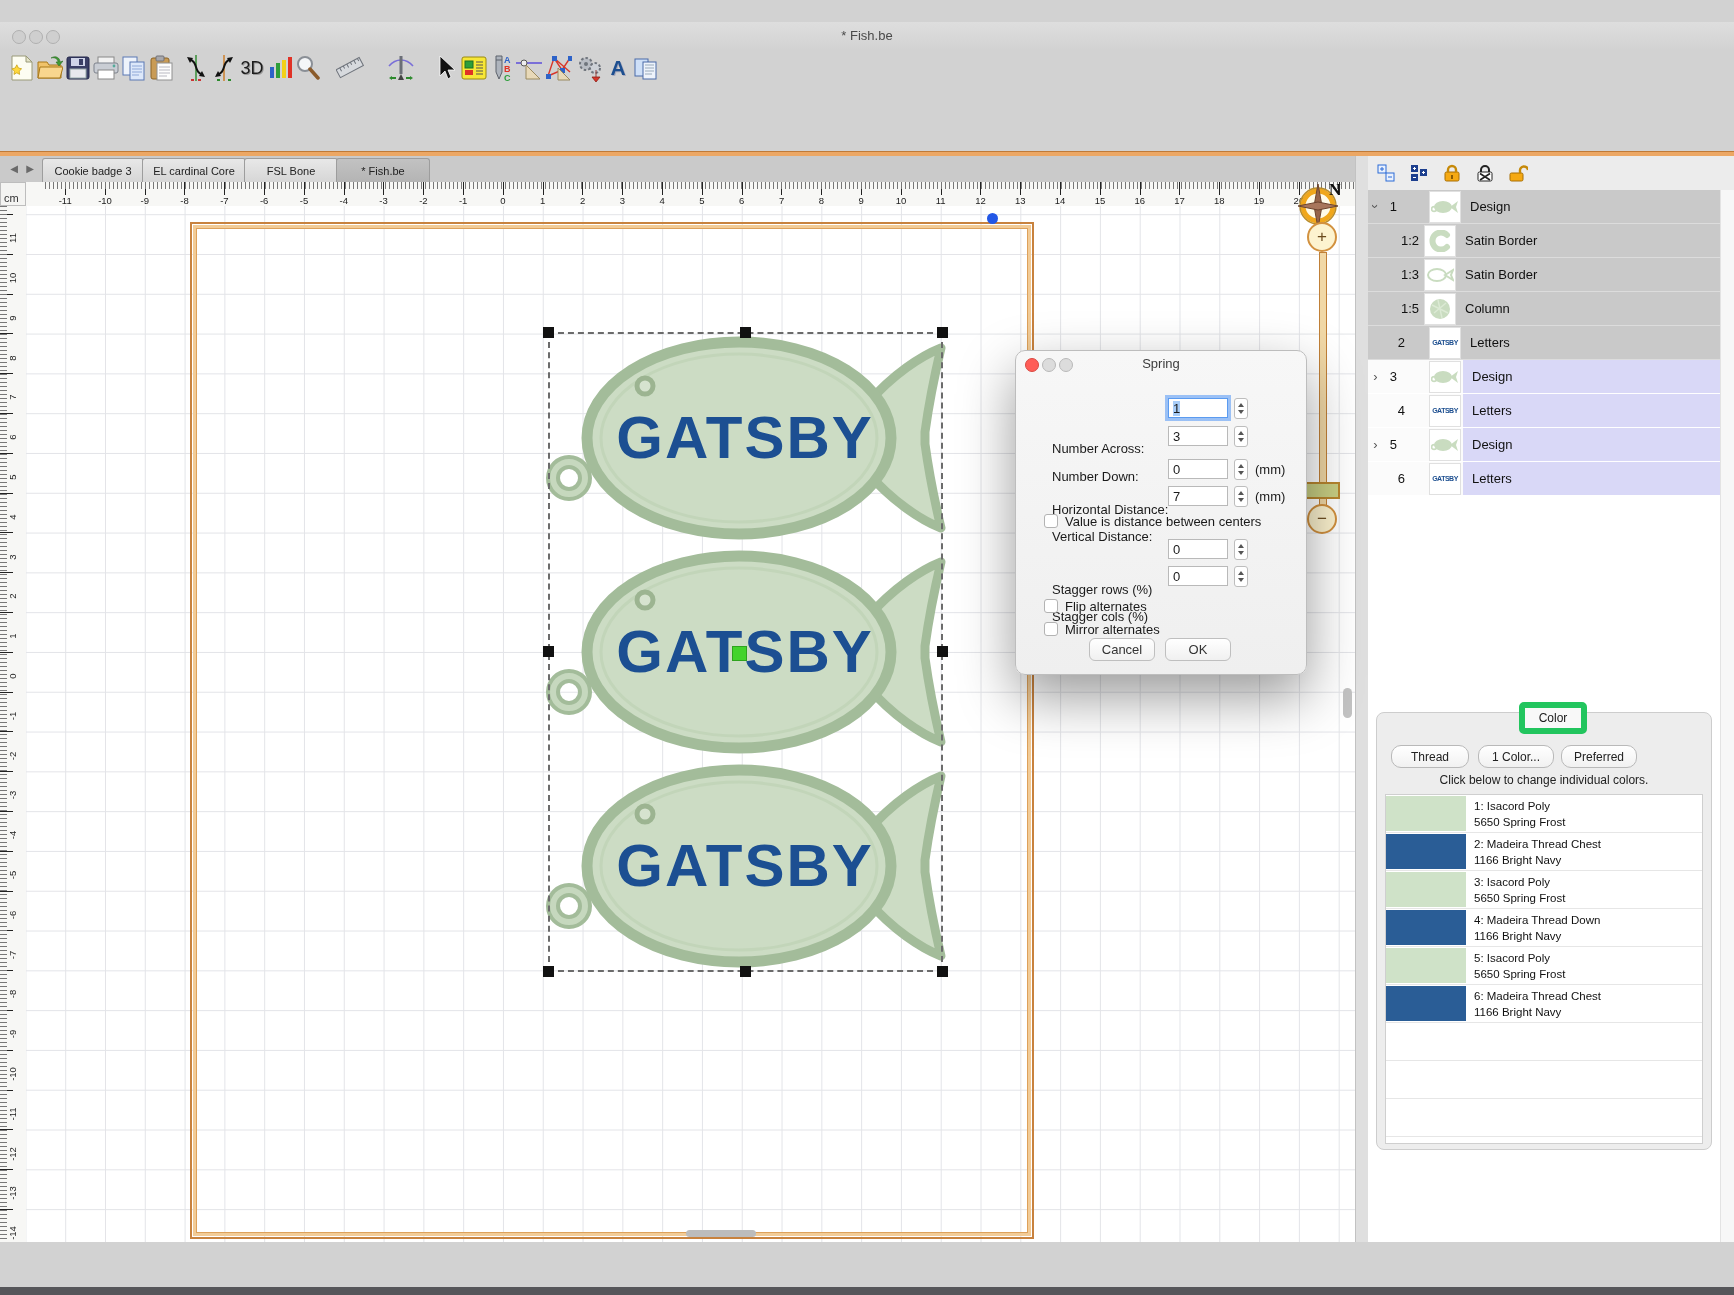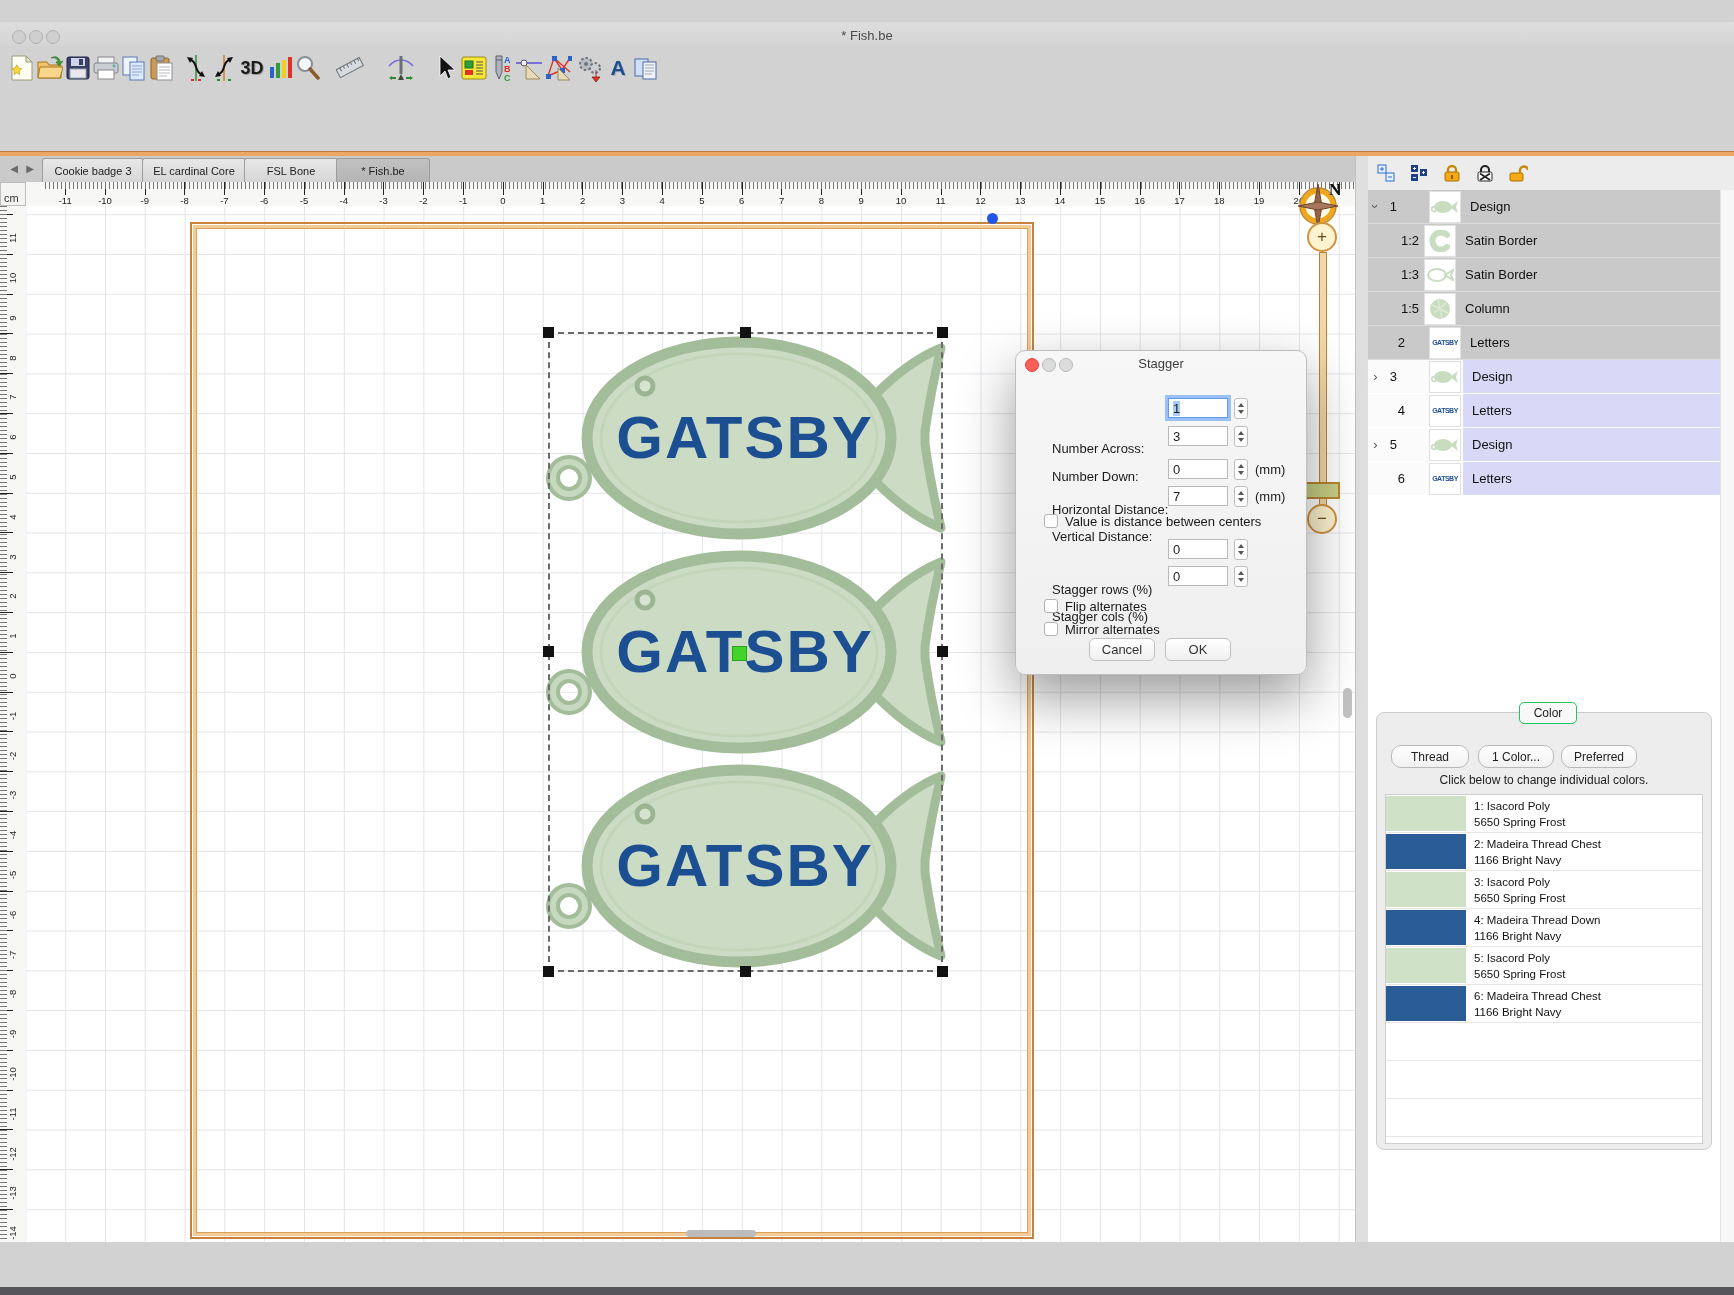--- a/index.html
+++ b/index.html
@@ -104,21 +104,21 @@
   .tnum{width:36px;text-align:right;margin-right:5px;flex:none;color:#111;}
   .tthumb{width:32px;height:32px;background:#fff;border:1px solid #e0e0e0;box-sizing:border-box;flex:none;
           display:flex;align-items:center;justify-content:center;overflow:hidden;}
   .th-gatsby{font-size:7px;font-weight:bold;color:#1d4f90;letter-spacing:-0.5px;}
   .tlabel{margin-left:9px;color:#111;}
   .trow.lav .tlabel{background:#d9d8f7;align-self:stretch;flex:1;display:flex;align-items:center;padding-left:9px;margin-left:2px;}
   .sb-scrollstrip{position:absolute;left:352px;top:34px;width:14px;height:1052px;background:#f7f7f7;border-left:1px solid #e3e3e3;}
 
   
   .colorpanel{position:absolute;left:8px;top:556px;width:336px;height:438px;background:#ededed;border:1px solid #cdcdcd;border-radius:8px;box-sizing:border-box;}
-  .colortab{position:absolute;left:151px;top:546px;width:56px;height:20px;background:#f8f8f8;border:1px solid #22c55e;border-radius:5px;
+  .colortab{position:absolute;left:151px;top:546px;width:56px;height:20px;background:#f8f8f8;border:6px solid #22c55e;border-radius:5px;
             font-size:12px;display:flex;align-items:center;justify-content:center;z-index:2;}
   .cbtn{position:absolute;top:32px;height:21px;background:linear-gradient(#ffffff,#f1f1f1);border:1px solid #b9b9b9;border-radius:10px;
         font-size:12px;display:flex;align-items:center;justify-content:center;color:#222;}
   .ccaption{position:absolute;top:60px;left:0;width:100%;text-align:center;font-size:12px;color:#222;}
   .clist{position:absolute;left:8px;top:81px;width:318px;height:350px;background:#fff;border:1px solid #cfcfcf;box-sizing:border-box;
          background-image:repeating-linear-gradient(to bottom,transparent 0 37px,#e6e6e6 37px 38px);}
   .crow{height:38px;display:flex;border-bottom:1px solid #e6e6e6;box-sizing:border-box;}
   .cswatch{width:80px;height:35px;margin-top:1px;flex:none;}
   .ctext{padding:3px 0 0 8px;font-size:11.5px;line-height:1.4;color:#111;}
 
@@ -221,21 +221,21 @@
     <div class="ticon" style="left:210px">
       <svg width="22" height="28">
           <path d="M11 1 v26" stroke="#cc7a22" stroke-width="1.4"></path>
           <path d="M18 5 C8 8 14 18 4 21" stroke="#111" stroke-width="2" fill="none"></path>
           <path d="M20 3 l-6 1 3 5 z" fill="#111"></path>
           <path d="M2 23 l6 -1 -3 -5 z" fill="#111"></path>
           <path d="M4 26 h3 M15 26 h3" stroke="#2c8a2c" stroke-width="2"></path>
         </svg>
       </div>
     <div class="ticon" style="left:238px">
-      <span style="font-size:18px;font-weight:bold;color:#1c1c1c;text-shadow:1px 1px 0 #999;">3D</span>
+      <span style="font-size:18px;font-weight:normal;color:#1c1c1c;text-shadow:1px 1px 0 #999;">3D</span>
       </div>
     <div class="ticon" style="left:266px">
       <svg width="24" height="26">
           <rect x="2" y="12" width="4" height="11" fill="#2d62c8"></rect>
           <rect x="8" y="8" width="4" height="15" fill="#2d9e3a"></rect>
           <rect x="14" y="5" width="4" height="18" fill="#f2d018"></rect>
           <rect x="20" y="2" width="4" height="21" fill="#e03226"></rect>
         </svg>
       </div>
     <div class="ticon" style="left:294px">
@@ -799,21 +799,21 @@
             </div>
           </div>
         </div>
     </div>
   </div>
 
   <div class="dialog">
     <span class="dlg-light" style="left:9px;background:#ff5d57;border:1px solid #d94942"></span>
     <span class="dlg-light" style="left:26px;background:#dcdcdc;border:1px solid #b9b9b9"></span>
     <span class="dlg-light" style="left:43px;background:#dcdcdc;border:1px solid #b9b9b9"></span>
-    <div class="dlg-title">Stagger</div>
+    <div class="dlg-title">Spring</div>
 
     <span class="dlabel" style="top:50px">Number Across:</span>
     <div class="dfield focus" style="top:47px">
         <span class="selval">1</span>
       </div>
     <div class="stepper" style="top:47px">
         <i class="up"></i>
         <i class="dn"></i>
       </div>
 

